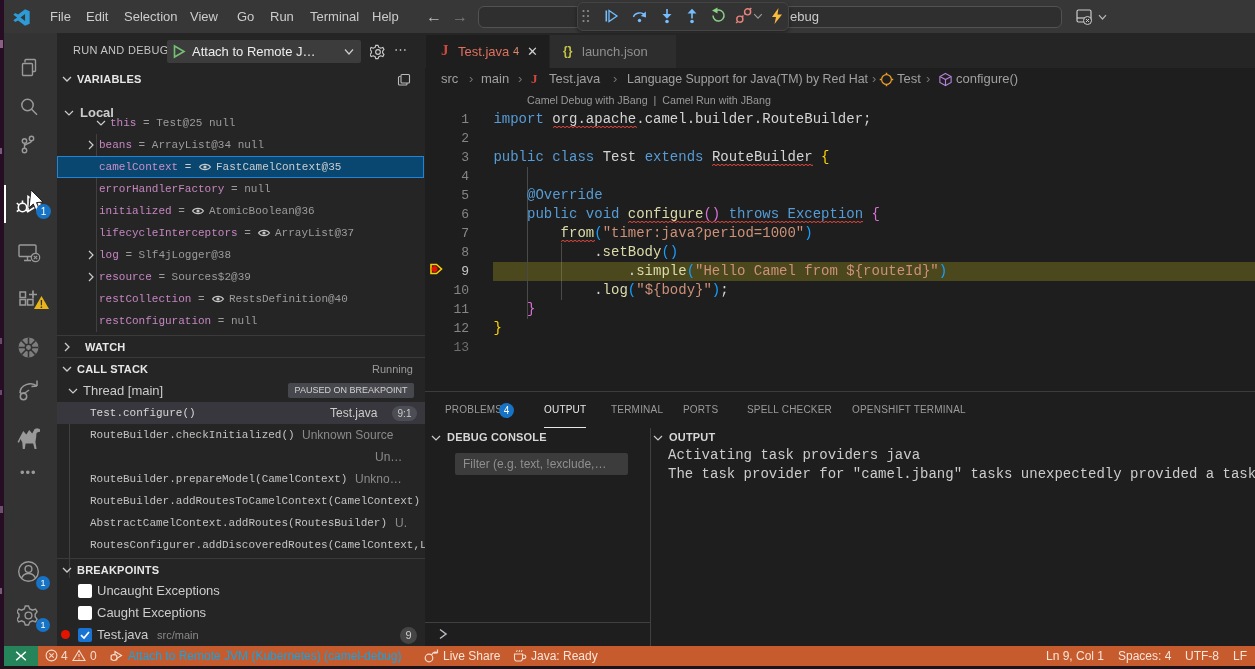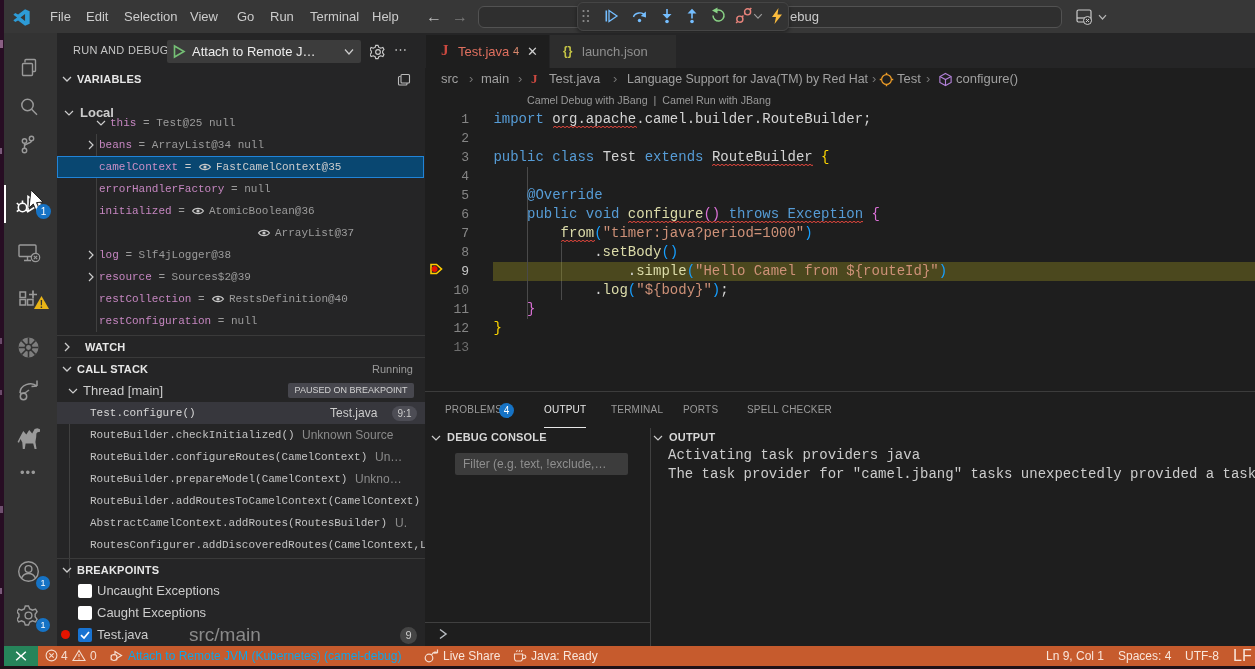--- a/index.html
+++ b/index.html
@@ -318,20 +318,21 @@
     <span class="abs" style="left:42px;"><span style="color:#c586c0;">initialized</span> = </span>
     <span class="abs" style="left:134px;top:3px;"><svg width="14" height="15" viewBox="0 0 14 15">
           <g fill="none" stroke="#c8c8c8" stroke-width="1.1">
             <path d="M1.5 8 C4 4.5 10 4.5 12.5 8 C10 11.5 4 11.5 1.5 8 Z"></path>
           </g>
           <circle cx="7" cy="8" r="1.6" fill="#c8c8c8"></circle>
         </svg></span>
     <span class="abs" style="left:152px;">AtomicBoolean@36</span>
   </div>
   <div class="row" style="top:132px;">
+    <span class="abs" style="left:42px;"><span style="color:#c586c0;">lifecycleInterceptors</span> = </span>
     <span class="abs" style="left:200px;top:3px;"><svg width="14" height="15" viewBox="0 0 14 15">
           <g fill="none" stroke="#c8c8c8" stroke-width="1.1">
             <path d="M1.5 8 C4 4.5 10 4.5 12.5 8 C10 11.5 4 11.5 1.5 8 Z"></path>
           </g>
           <circle cx="7" cy="8" r="1.6" fill="#c8c8c8"></circle>
         </svg></span>
     <span class="abs" style="left:218px;">ArrayList@37</span>
   </div>
   <div class="row" style="top:154px;">
     <span class="abs" style="left:29px;top:3px;"><svg width="9" height="16" viewBox="0 0 9 16">
@@ -389,21 +390,20 @@
   <div class="row mono" style="top:22px;font-size:11px;color:#d8d8d8;">
     <span class="abs" style="left:33px;">Test.configure()</span>
     <span class="abs" style="left:273px;font-family:'Liberation Sans';font-size:12px;color:#cccccc;">Test.java</span>
     <span class="abs" style="left:335px;top:4px;width:25px;height:15px;background:#4d4d55;border-radius:8px;font-family:'Liberation Sans';font-size:10px;line-height:15px;text-align:center;color:#cccccc;">9:1</span>
   </div>
   <div class="row mono" style="top:44px;font-size:11px;color:#c3c3c3;">
     <span class="abs" style="left:33px;">RouteBuilder.checkInitialized()</span>
     <span class="abs" style="left:245px;font-family:'Liberation Sans';font-size:12px;color:#8a8a8a;">Unknown Source</span>
   </div>
   <div class="row mono" style="top:66px;font-size:11px;color:#c3c3c3;">
-    <span class="abs" style="left:33px;">RouteBuilder.configureRoutes(CamelContext)</span>
     <span class="abs" style="left:318px;font-family:'Liberation Sans';font-size:12px;color:#8a8a8a;">Un…</span>
   </div>
   <div class="row mono" style="top:88px;font-size:11px;color:#c3c3c3;">
     <span class="abs" style="left:33px;">RouteBuilder.prepareModel(CamelContext)</span>
     <span class="abs" style="left:298px;font-family:'Liberation Sans';font-size:12px;color:#8a8a8a;">Unkno…</span>
   </div>
   <div class="row mono" style="top:110px;font-size:11px;color:#c3c3c3;">
     <span class="abs" style="left:33px;">RouteBuilder.addRoutesToCamelContext(CamelContext)</span>
   </div>
   <div class="row mono" style="top:132px;font-size:11px;color:#c3c3c3;">
@@ -426,21 +426,21 @@
 <div class="abs" style="left:97px;top:580px;height:22px;line-height:22px;font-size:13px;color:#cccccc;">Uncaught Exceptions</div>
 <div class="abs" style="left:78px;top:606px;width:14px;height:14px;background:#ffffff;border-radius:2px;"></div>
 <div class="abs" style="left:97px;top:602px;height:22px;line-height:22px;font-size:13px;color:#cccccc;">Caught Exceptions</div>
 <div class="abs" style="left:61px;top:630px;width:9px;height:9px;background:#e51400;border-radius:50%;"></div>
 <div class="abs" style="left:78px;top:628px;width:14px;height:14px;background:#1873d2;border-radius:2px;">
     <svg width="14" height="14" viewBox="0 0 14 14">
       <path d="M3 7.2 L6 10 L11 4" fill="none" stroke="#ffffff" stroke-width="1.7"></path>
     </svg>
   </div>
 <div class="abs" style="left:97px;top:624px;height:22px;line-height:22px;font-size:13px;color:#cccccc;">Test.java</div>
-<div class="abs" style="left:157px;top:624px;height:22px;line-height:22px;font-size:19px;color:#8a8a8a;margin-left:32px;">src/main</div>
+<div class="abs" style="left:157px;top:624px;height:22px;line-height:22px;font-size:11px;color:#8a8a8a;">src/main</div>
 <div class="abs" style="left:400px;top:627px;width:17px;height:17px;background:#454545;border-radius:50%;color:#cccccc;font-size:11px;line-height:17px;text-align:center;">9</div>
 
 <div class="abs" style="left:425px;top:33px;width:830px;height:35px;background:#252526;"></div>
 <div class="abs" style="left:426px;top:35px;width:123px;height:33px;background:#1e1e1e;"></div>
 <div class="abs" style="left:441px;top:42px;width:12px;height:18px;color:#cc4940;font-weight:bold;font-size:15px;font-family:'Liberation Serif',serif;">J</div>
 <div class="abs" style="left:458px;top:35px;height:33px;line-height:33px;font-size:13px;color:#e0705f;">Test.java</div>
 <div class="abs" style="left:513px;top:35px;height:33px;line-height:33px;font-size:11px;color:#d9886d;">4</div>
 <div class="abs" style="left:527px;top:35px;height:33px;line-height:33px;font-size:13px;color:#d0d0d0;">✕</div>
 <div class="abs" style="left:550px;top:35px;width:126px;height:33px;background:#2d2d2d;"></div>
 <div class="abs" style="left:563px;top:35px;height:33px;line-height:33px;font-size:12px;font-weight:bold;"><span style="color:#c5c545;">{}</span></div>
@@ -540,20 +540,21 @@
 <div class="cline" style="top:319px;"><span class="b1">}</span></div>
 
 <div class="abs" style="left:425px;top:391px;width:830px;height:1px;background:#3c3c3c;"></div>
 <div class="abs" style="left:425px;top:392px;width:830px;height:36px;background:#1e1e1e;font-size:10px;color:#9b9b9b;letter-spacing:.2px;">
   <span class="abs" style="left:20px;top:0;height:36px;line-height:36px;">PROBLEMS</span>
   <span class="abs" style="left:74px;top:11px;width:15px;height:15px;background:#1673c5;border-radius:50%;color:#fff;font-size:10px;line-height:15px;text-align:center;letter-spacing:0;">4</span>
   <span class="abs" style="left:119px;top:0;height:36px;line-height:36px;color:#e7e7e7;border-bottom:1px solid #e7e7e7;">OUTPUT</span>
   <span class="abs" style="left:186px;top:0;height:36px;line-height:36px;">TERMINAL</span>
   <span class="abs" style="left:258px;top:0;height:36px;line-height:36px;">PORTS</span>
   <span class="abs" style="left:322px;top:0;height:36px;line-height:36px;">SPELL CHECKER</span>
+  <span class="abs" style="left:427px;top:0;height:36px;line-height:36px;">OPENSHIFT TERMINAL</span>
 </div>
 <div class="abs" style="left:650px;top:428px;width:1px;height:218px;background:#404040;"></div>
 <div class="abs" style="left:431px;top:430px;">
     <svg width="10" height="16" viewBox="0 0 10 16">
       <path d="M1 6 L5 10 L9 6" fill="none" stroke="#cccccc" stroke-width="1.2"></path>
     </svg>
   </div>
 <div class="abs" style="left:447px;top:428px;height:18px;line-height:18px;font-size:11px;font-weight:bold;color:#d7d7d7;letter-spacing:.2px;">DEBUG CONSOLE</div>
 <div class="abs" style="left:653px;top:430px;">
     <svg width="10" height="16" viewBox="0 0 10 16">
@@ -621,21 +622,21 @@
         <path d="M2.5 6 h8 v4.5 a2.5 2.5 0 0 1 -2.5 2.5 h-3 a2.5 2.5 0 0 1 -2.5 -2.5 Z"></path>
         <path d="M10.5 7 h1.5 a1.8 1.8 0 0 1 0 3.6 h-1.5"></path>
         <path d="M4.5 4 c0-1 .8-1.2 .8-2 M7 4 c0-1 .8-1.2 .8-2 M9.3 4 c0-1 .8-1.2 .8-2" stroke-width="1"></path>
       </g>
     </svg>
 </div>
 <div class="abs" style="left:531px;top:646px;height:32px;line-height:20px;font-size:12px;color:#f9e5da;">Java: Ready</div>
 <div class="abs" style="left:1046px;top:646px;height:20px;line-height:20px;font-size:12px;color:#f9e5da;">Ln 9, Col 1</div>
 <div class="abs" style="left:1118px;top:646px;height:20px;line-height:20px;font-size:12px;color:#f9e5da;">Spaces: 4</div>
 <div class="abs" style="left:1185px;top:646px;height:20px;line-height:20px;font-size:12px;color:#f9e5da;">UTF-8</div>
-<div class="abs" style="left:1233px;top:646px;height:24px;line-height:20px;font-size:16px;color:#f9e5da;">LF</div>
+<div class="abs" style="left:1233px;top:646px;height:24px;line-height:20px;font-size:12px;color:#f9e5da;">LF</div>
 
 <div class="abs" style="left:0;top:40px;width:3px;height:8px;background:#8a5f84;"></div>
 <div class="abs" style="left:0;top:148px;width:2px;height:6px;background:#7a5a7a;"></div>
 <div class="abs" style="left:0;top:338px;width:2px;height:6px;background:#6a4a6a;"></div>
 <div class="abs" style="left:0;top:390px;width:2px;height:5px;background:#6a4a6a;"></div>
 <div class="abs" style="left:0;top:506px;width:3px;height:7px;background:#6f4f6f;"></div>
 <div class="abs" style="left:0;top:588px;width:2px;height:6px;background:#7a5a7a;"></div>
 <div class="abs" id="bottomstrip" style="left:0;top:666px;width:1255px;height:3px;background:#1f1218;"></div>
 
 </body></html>

